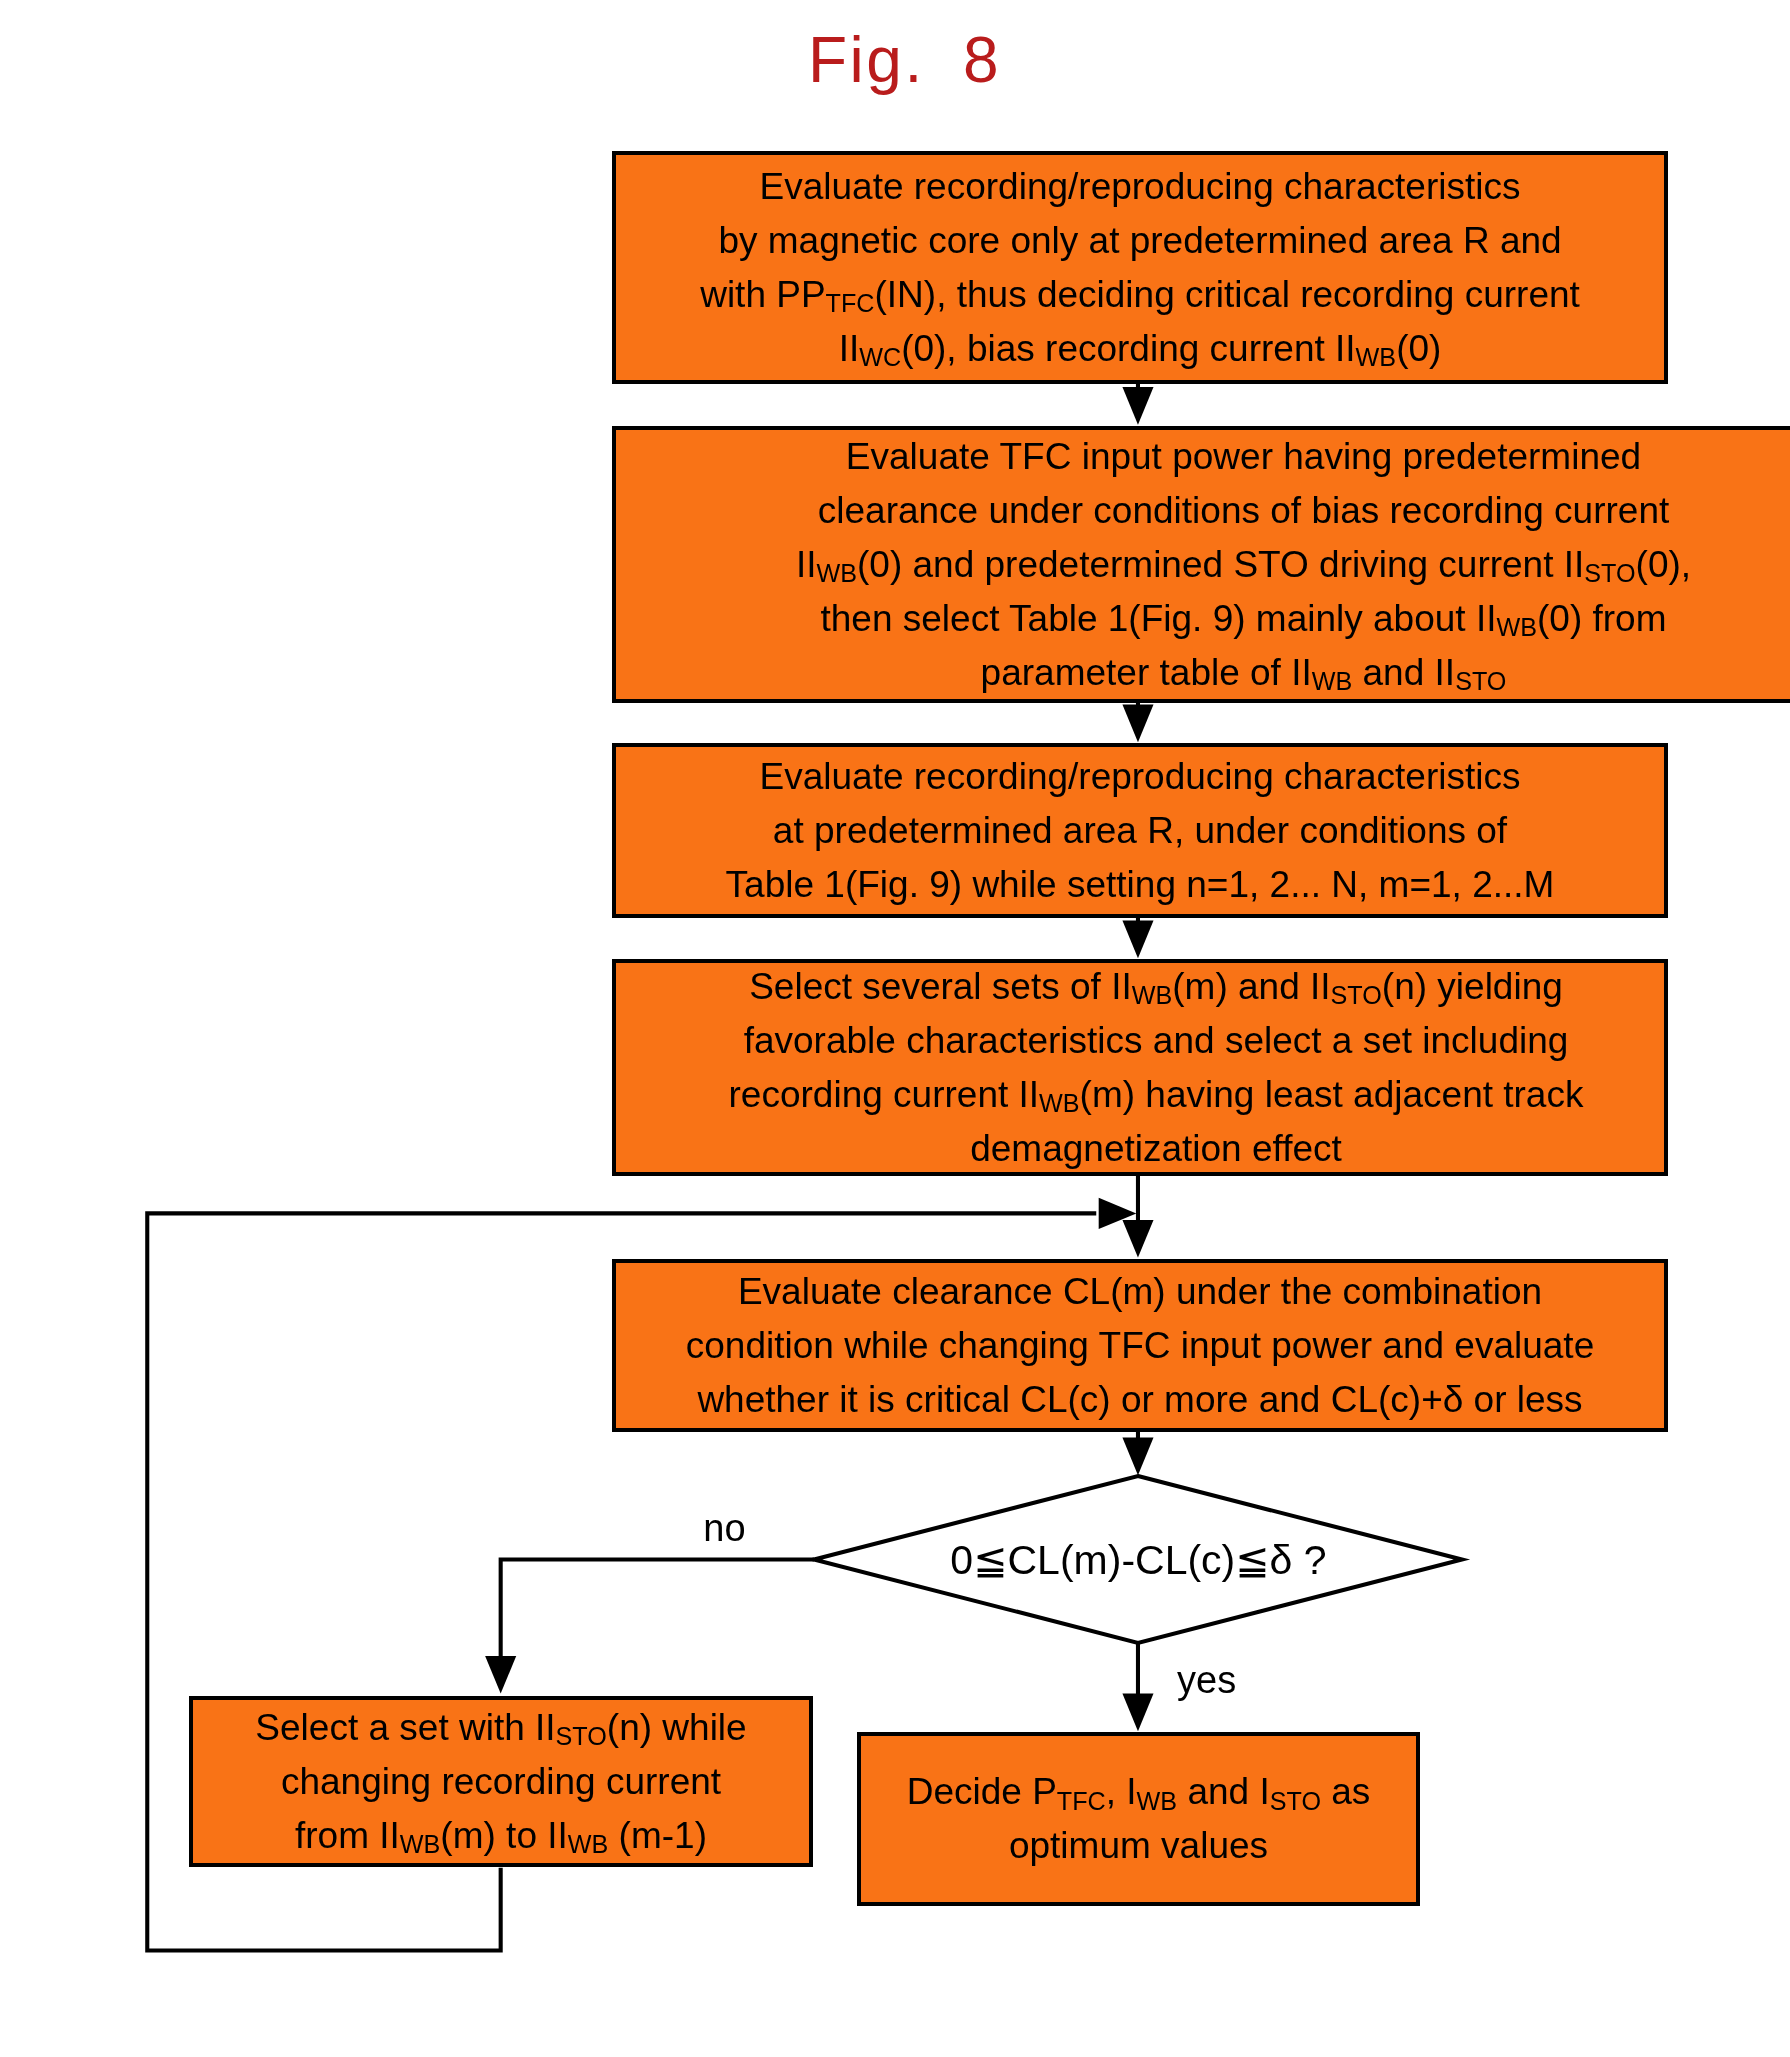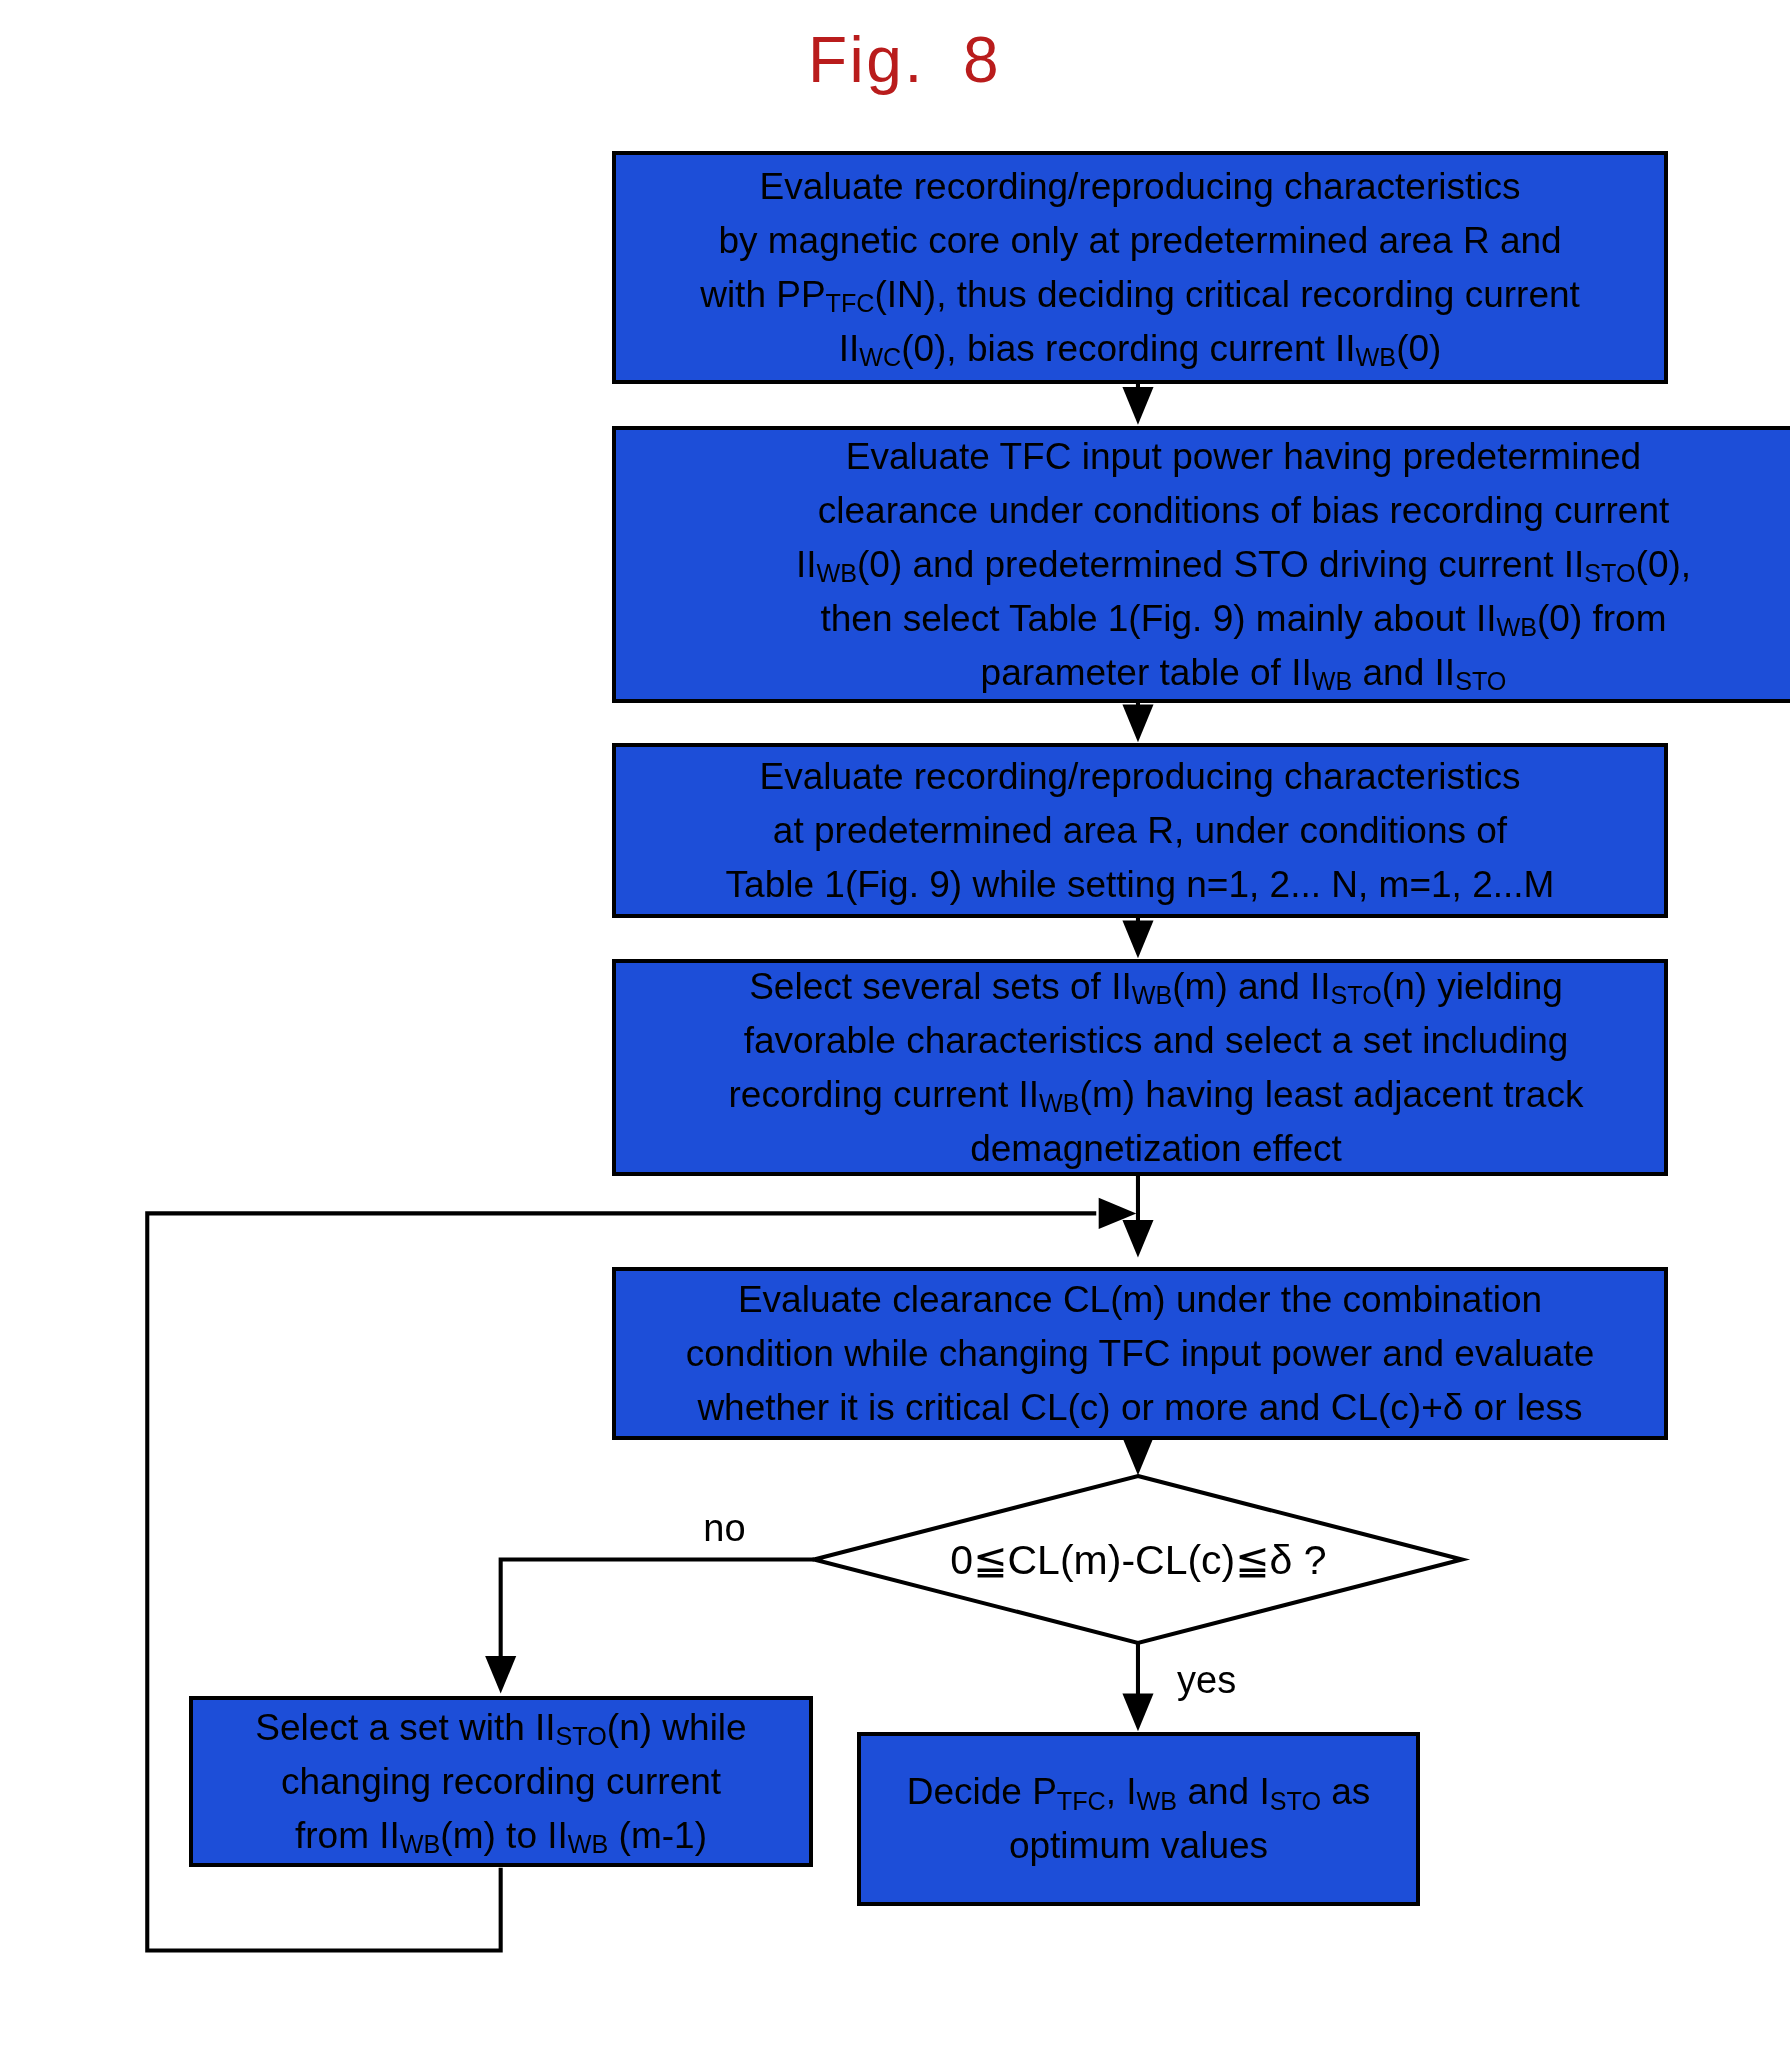--- a/index.html
+++ b/index.html
@@ -30,21 +30,21 @@
     position: absolute;
     left: 0;
     top: 0;
     width: 1790px;
     height: 2057px;
   }
   .pbox {
     position: absolute;
     box-sizing: border-box;
     border: 4.1px solid #000;
-    background: #1d4ed8;
+    background: #f97316;
     display: flex;
     flex-direction: column;
     justify-content: center;
     align-items: center;
   }
   .btxt {
     width: 100%;
   }
   .tline {
     text-align: center;
@@ -56,21 +56,21 @@
     font-size: 68%;
     vertical-align: baseline;
     position: relative;
     top: 0.22em;
     line-height: 0;
   }
   .b1 { left: 612px; top: 151px;  width: 1056px; height: 233px; }
   .b2 { left: 612px; top: 426px;  width: 1263px; height: 277px; }
   .b3 { left: 612px; top: 743px;  width: 1056px; height: 175px; }
   .b4 { left: 612px; top: 959px; width: 1056px; height: 217px; padding-left: 32px; }
-  .b5 { left: 612px; top: 1259px; width: 1056px; height: 173px; margin-top: 8px; }
+  .b5 { left: 612px; top: 1259px; width: 1056px; height: 173px; }
   .retry  { left: 189px;  top: 1696px; width: 624px; height: 171px; }
   .decide { left: 857px; top: 1732px; width: 563px; height: 174px; }
   .diamond-text {
     position: absolute;
     left: 852px;
     top: 1519px;
     width: 573px;
     height: 82px;
     display: flex;
     justify-content: center;

